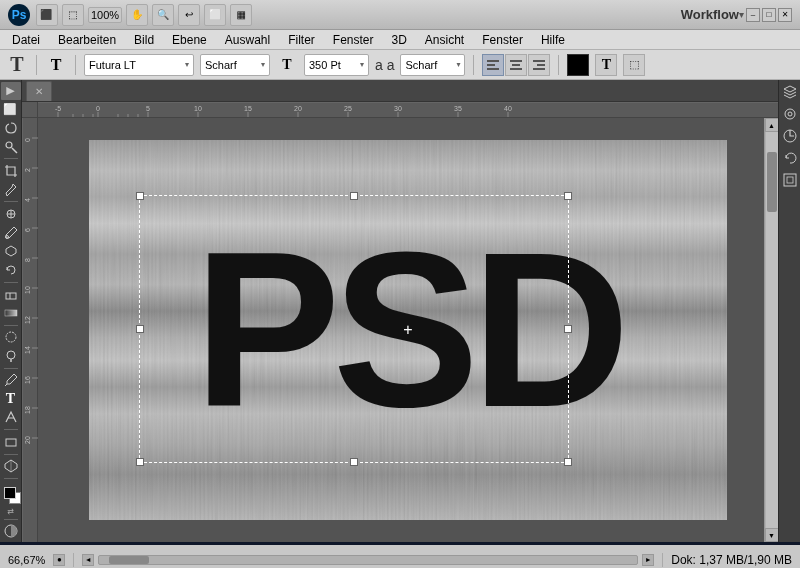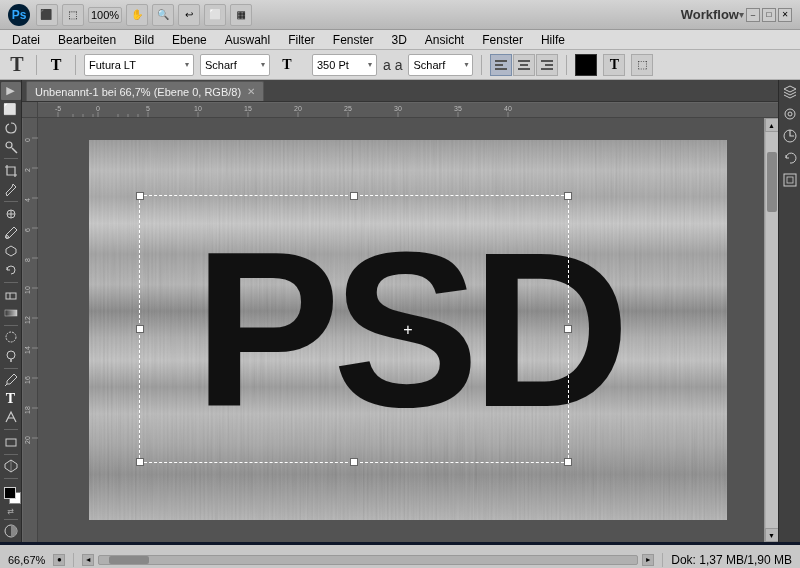--- a/index.html
+++ b/index.html
@@ -336,21 +336,21 @@
     <span>Futura LT</span>
     <span class="arrow">▾</span>
   </div>
 
   <div class="opt-dropdown" style="min-width:70px;">
     <span>Scharf</span>
     <span class="arrow">▾</span>
   </div>
 
   <div class="opt-icon" style="font-size:14px;font-weight:bold;font-family:serif;">T</div>
-  <div class="opt-dropdown" style="min-width:65px;margin-left:8px;">
+  <div class="opt-dropdown" style="min-width:65px;">
 
     <span>350 Pt</span>
     <span class="arrow">▾</span>
   </div>
 
   <div style="font-size:14px;color:#333;">a a</div>
   <div class="opt-dropdown" style="min-width:65px;">
     <span>Scharf</span>
     <span class="arrow">▾</span>
   </div>
@@ -511,21 +511,20 @@
           <circle cx="8" cy="8" r="6" stroke="#ccc" fill="none" stroke-width="1"></circle>
           <path d="M8,2 A6,6 0 0,1 8,14" fill="#888"></path>
         </svg>
     </div>
   </div>
 
   <div id="canvas-area">
 
     <div id="tab-bar">
       <div class="canvas-tab">
-        <span>Unbenannt-1 bei 66,7% (Ebene 0, RGB/8)</span>
         <span class="close-tab">✕</span>
       </div>
     </div>
 
     <div id="ruler-area">
       <div id="corner-box"></div>
       <div id="hruler">
         <svg width="100%" height="16">
 
           <line x1="0" y1="0" x2="800" y2="0" stroke="#888" stroke-width="0.5"></line>

